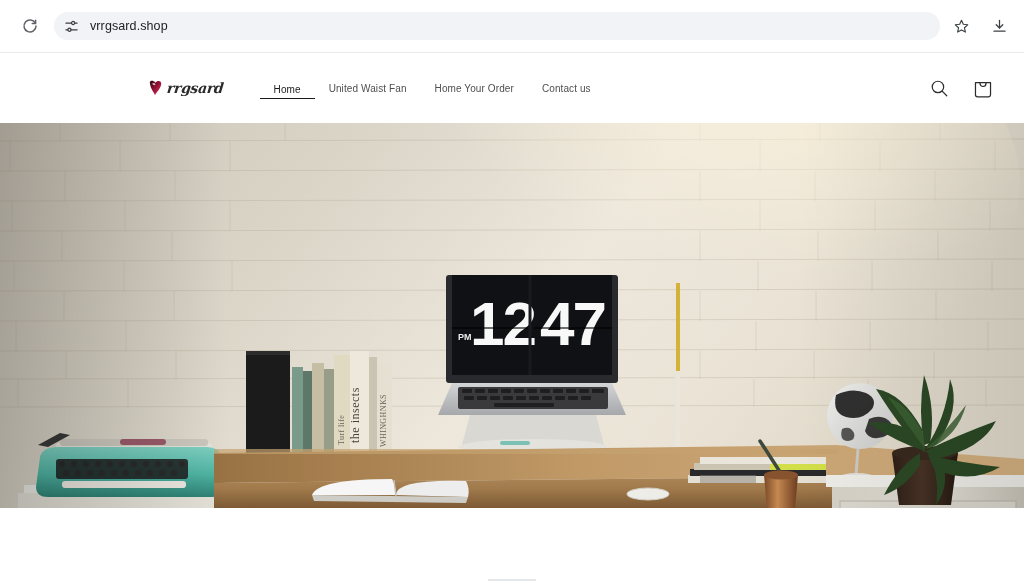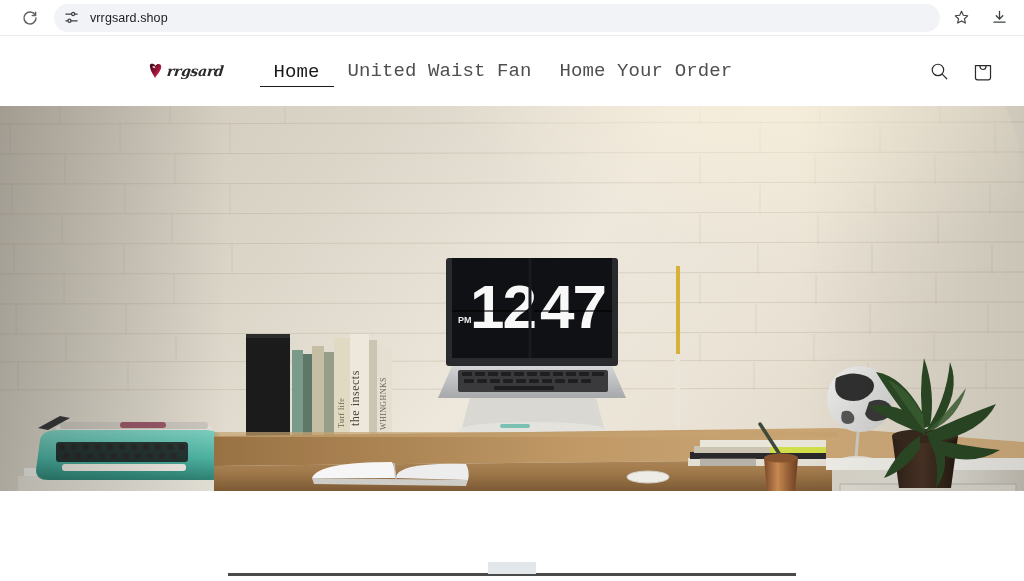--- a/index.html
+++ b/index.html
@@ -11,21 +11,21 @@
     width: 1024px;
     height: 581px;
     overflow: hidden;
     font-family: "Liberation Sans", sans-serif;
     -webkit-font-smoothing: antialiased;
   }
 
   
   .browser-bar {
     position: relative;
-    height: 36px;
+    height: 53px;
     background: #ffffff;
     display: flex;
     align-items: center;
     padding: 0 10px;
     box-sizing: border-box;
     border-bottom: 1px solid #e8eaed;
   }
   .reload-btn {
     width: 28px;
     height: 28px;
@@ -121,27 +121,26 @@
   }
 
   .nav {
     display: flex;
     align-items: center;
     margin-left: 36px;
     gap: 0;
     flex: 0 0 auto;
   }
   .nav-item {
-    font-size: 19px;
+    font-size: 10px;
     color: #4f4f4f;
     padding: 6px 14px;
     cursor: pointer;
     white-space: nowrap;
     letter-spacing: 0.1px;
-    font-family: Liberation Mono, monospace;
   }
   .nav-item.active {
     color: #1a1a1a;
     border-bottom: 1.5px solid #1a1a1a;
     padding-bottom: 3px;
   }
 
   .header-right {
     margin-left: auto;
     display: flex;
@@ -270,20 +269,21 @@
       <path d="M8 7 C8 3, 16 2, 20 8 C24 2, 33 4, 32 11 C31 20, 22 28, 19 34 C16 27, 9 20, 8 7 Z" fill="url(#lgGrad)"></path>
       <path d="M13 10 C15 7, 19 8, 20 12 C18 14, 15 13, 13 10 Z" fill="#ffffff" opacity="0.75"></path>
     </svg>
     <span class="logo-text">rrgsard</span>
   </div>
 
   <nav class="nav">
     <div class="nav-item active">Home</div>
     <div class="nav-item">United Waist Fan</div>
     <div class="nav-item">Home Your Order</div>
+    <div class="nav-item">Contact us</div>
   </nav>
 
   <div class="header-right">
 
     <div class="icon-btn search">
       <svg width="19" height="19" viewBox="0 0 22 22">
         <circle cx="9.2" cy="9.2" r="6.6" fill="none" stroke="#2b2b2b" stroke-width="1.4"></circle>
         <line x1="14.1" y1="14.1" x2="19.4" y2="19.4" stroke="#2b2b2b" stroke-width="1.4" stroke-linecap="round"></line>
       </svg>
     </div>

